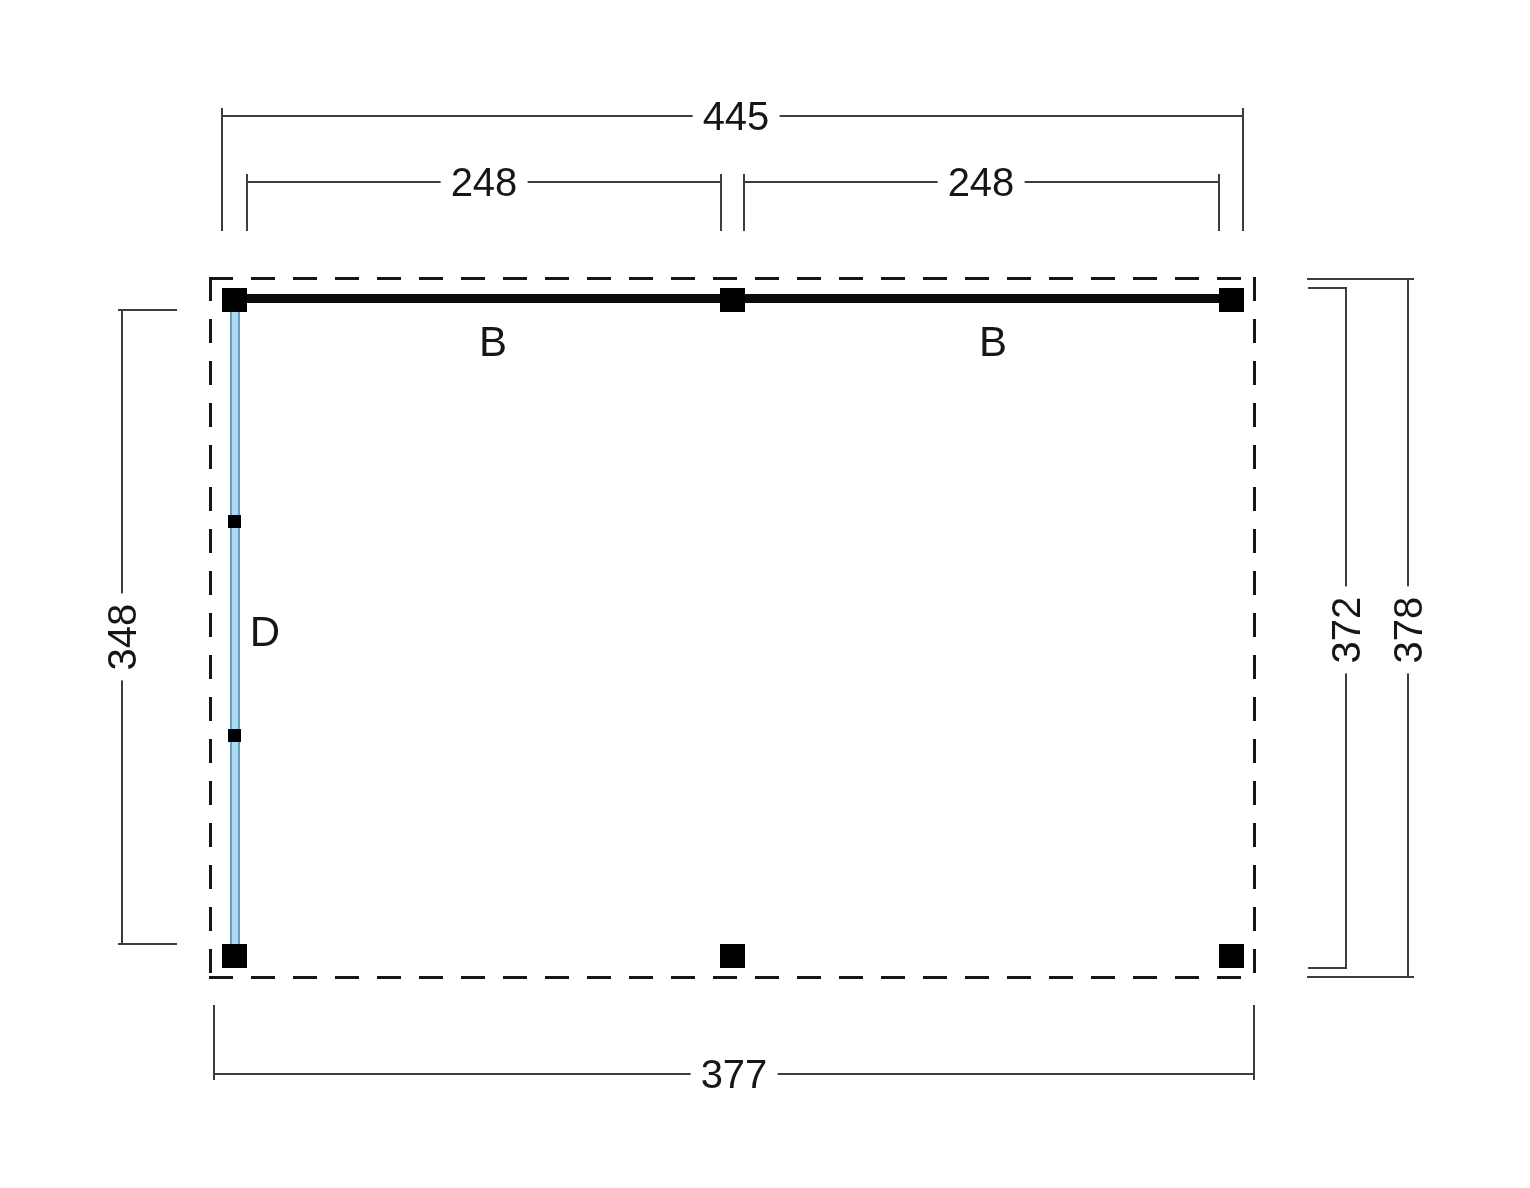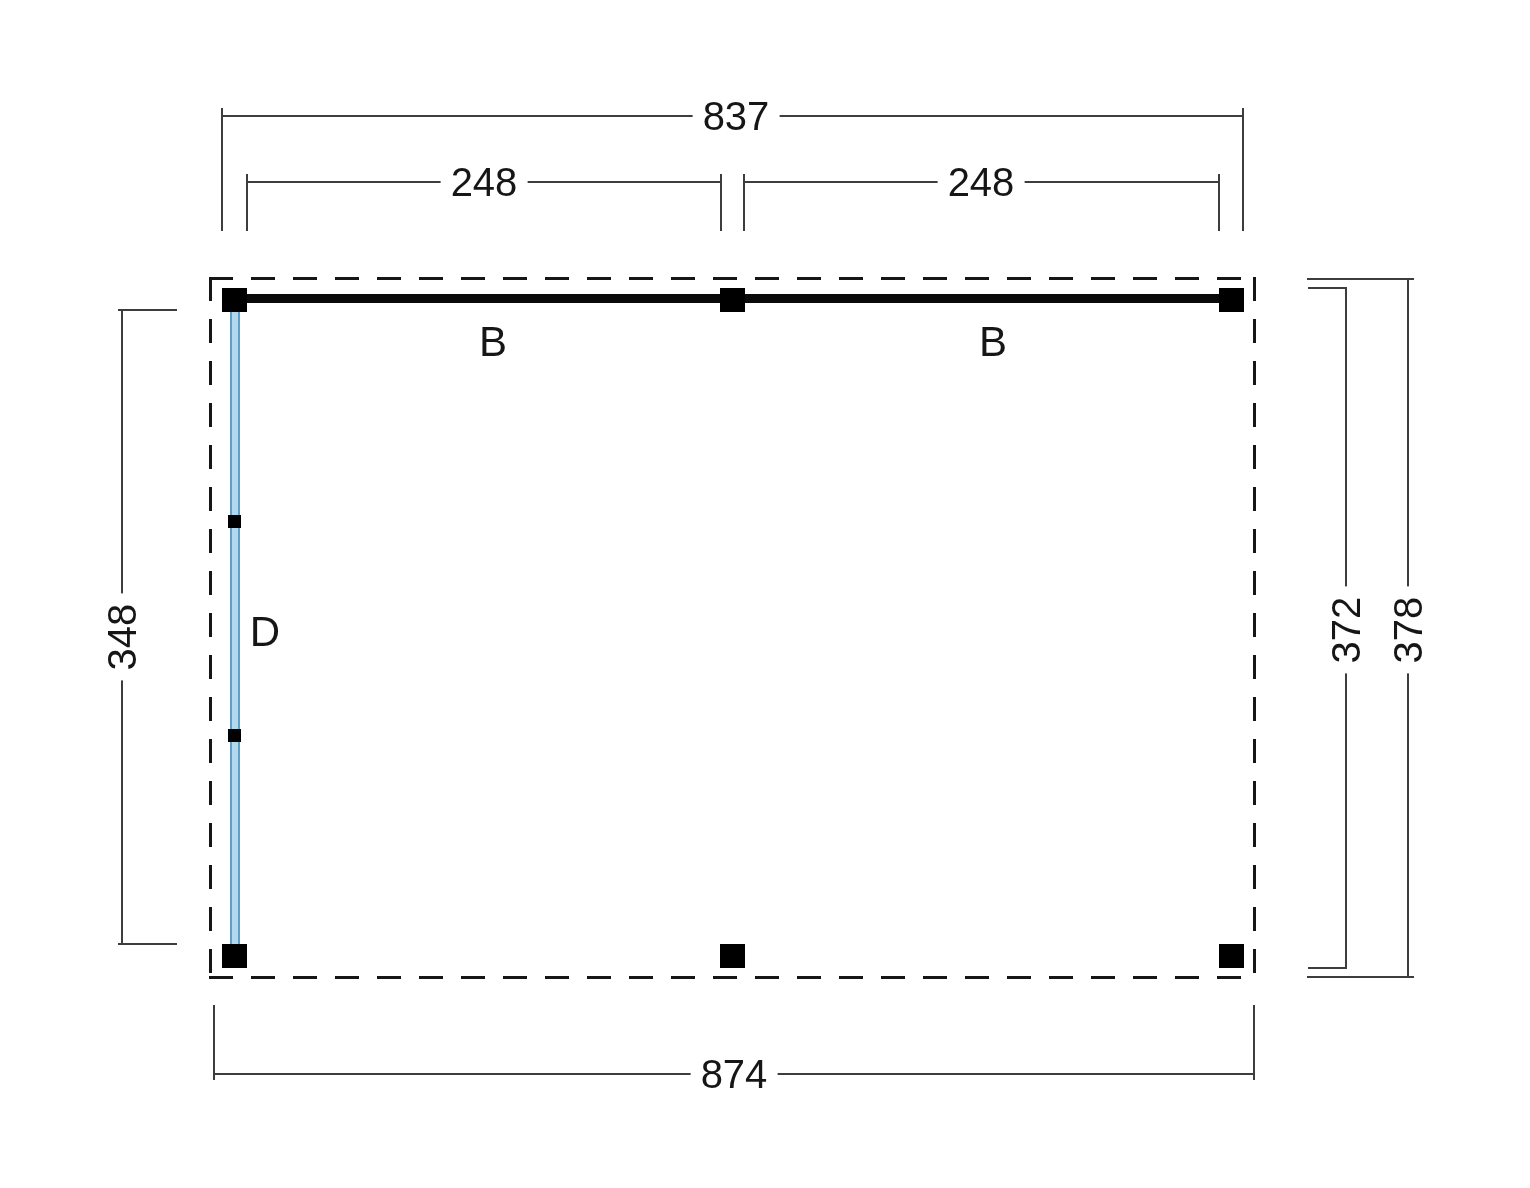--- a/index.html
+++ b/index.html
@@ -86,36 +86,36 @@
   <div class="abs post-sm z4" style="left:228px;top:515px"></div>
   <div class="abs post-sm z4" style="left:228px;top:729px"></div>
 
   <div class="plan-label" style="left:493px;top:342px">B</div>
   <div class="plan-label" style="left:993px;top:342px">B</div>
   <div class="plan-label" style="left:265px;top:632px">D</div>
 
   <div class="abs dline" style="left:222px;top:115px;width:1021px;height:2px"></div>
   <div class="abs dline" style="left:221px;top:108px;width:2px;height:123px"></div>
   <div class="abs dline" style="left:1242px;top:108px;width:2px;height:123px"></div>
-  <div class="dim-label" style="left:736px;top:116px">837</div>
+  <div class="dim-label" style="left:736px;top:116px">445</div>
 
   <div class="abs dline" style="left:247px;top:181px;width:474px;height:2px"></div>
   <div class="abs dline" style="left:246px;top:174px;width:2px;height:57px"></div>
   <div class="abs dline" style="left:720px;top:174px;width:2px;height:57px"></div>
   <div class="dim-label" style="left:484px;top:182px">248</div>
 
   <div class="abs dline" style="left:744px;top:181px;width:475px;height:2px"></div>
   <div class="abs dline" style="left:743px;top:174px;width:2px;height:57px"></div>
   <div class="abs dline" style="left:1218px;top:174px;width:2px;height:57px"></div>
   <div class="dim-label" style="left:981px;top:182px">248</div>
 
   <div class="abs dline" style="left:214px;top:1073px;width:1040px;height:2px"></div>
   <div class="abs dline" style="left:213px;top:1005px;width:2px;height:75px"></div>
   <div class="abs dline" style="left:1253px;top:1005px;width:2px;height:75px"></div>
-  <div class="dim-label" style="left:734px;top:1074px">874</div>
+  <div class="dim-label" style="left:734px;top:1074px">377</div>
 
   <div class="abs dline" style="left:121px;top:310px;width:2px;height:634px"></div>
   <div class="abs dline" style="left:118px;top:309px;width:59px;height:2px"></div>
   <div class="abs dline" style="left:118px;top:943px;width:59px;height:2px"></div>
   <div class="dim-label vert" style="left:122px;top:637px">348</div>
 
   <div class="abs dline" style="left:1345px;top:288px;width:2px;height:681px"></div>
   <div class="abs dline" style="left:1308px;top:287px;width:39px;height:2px"></div>
   <div class="abs dline" style="left:1308px;top:967px;width:39px;height:2px"></div>
   <div class="dim-label vert" style="left:1346px;top:630px">372</div>

